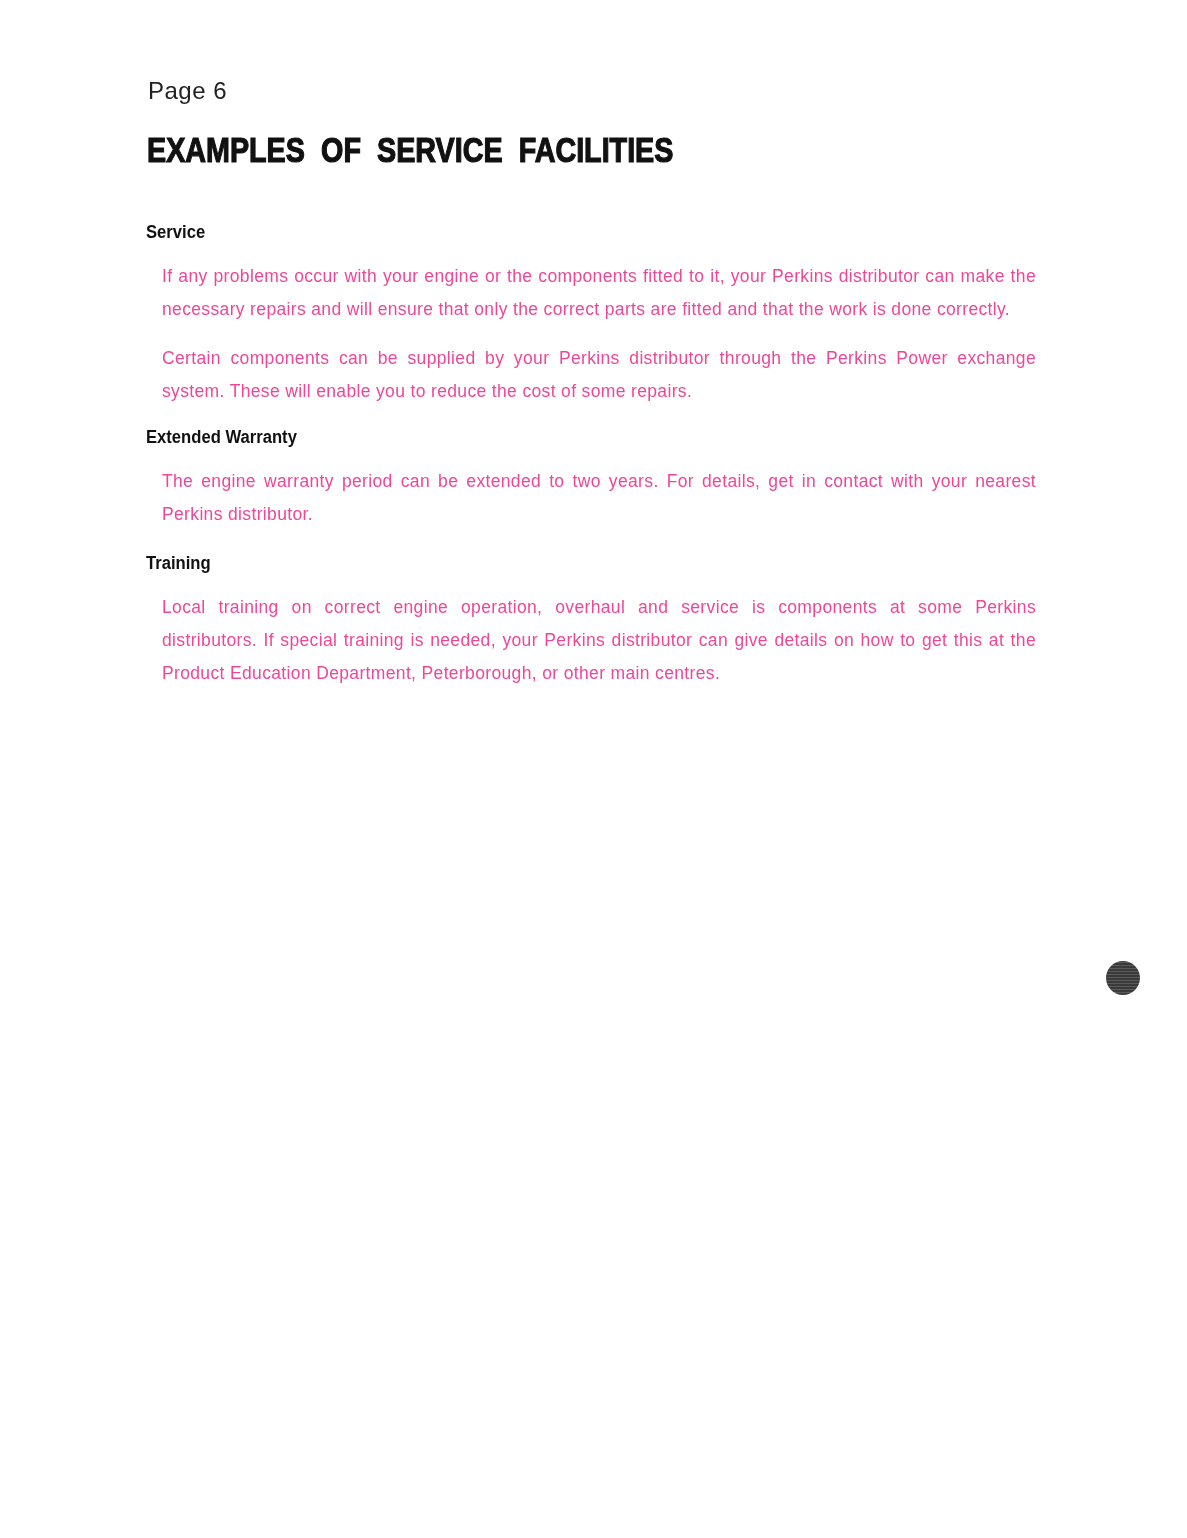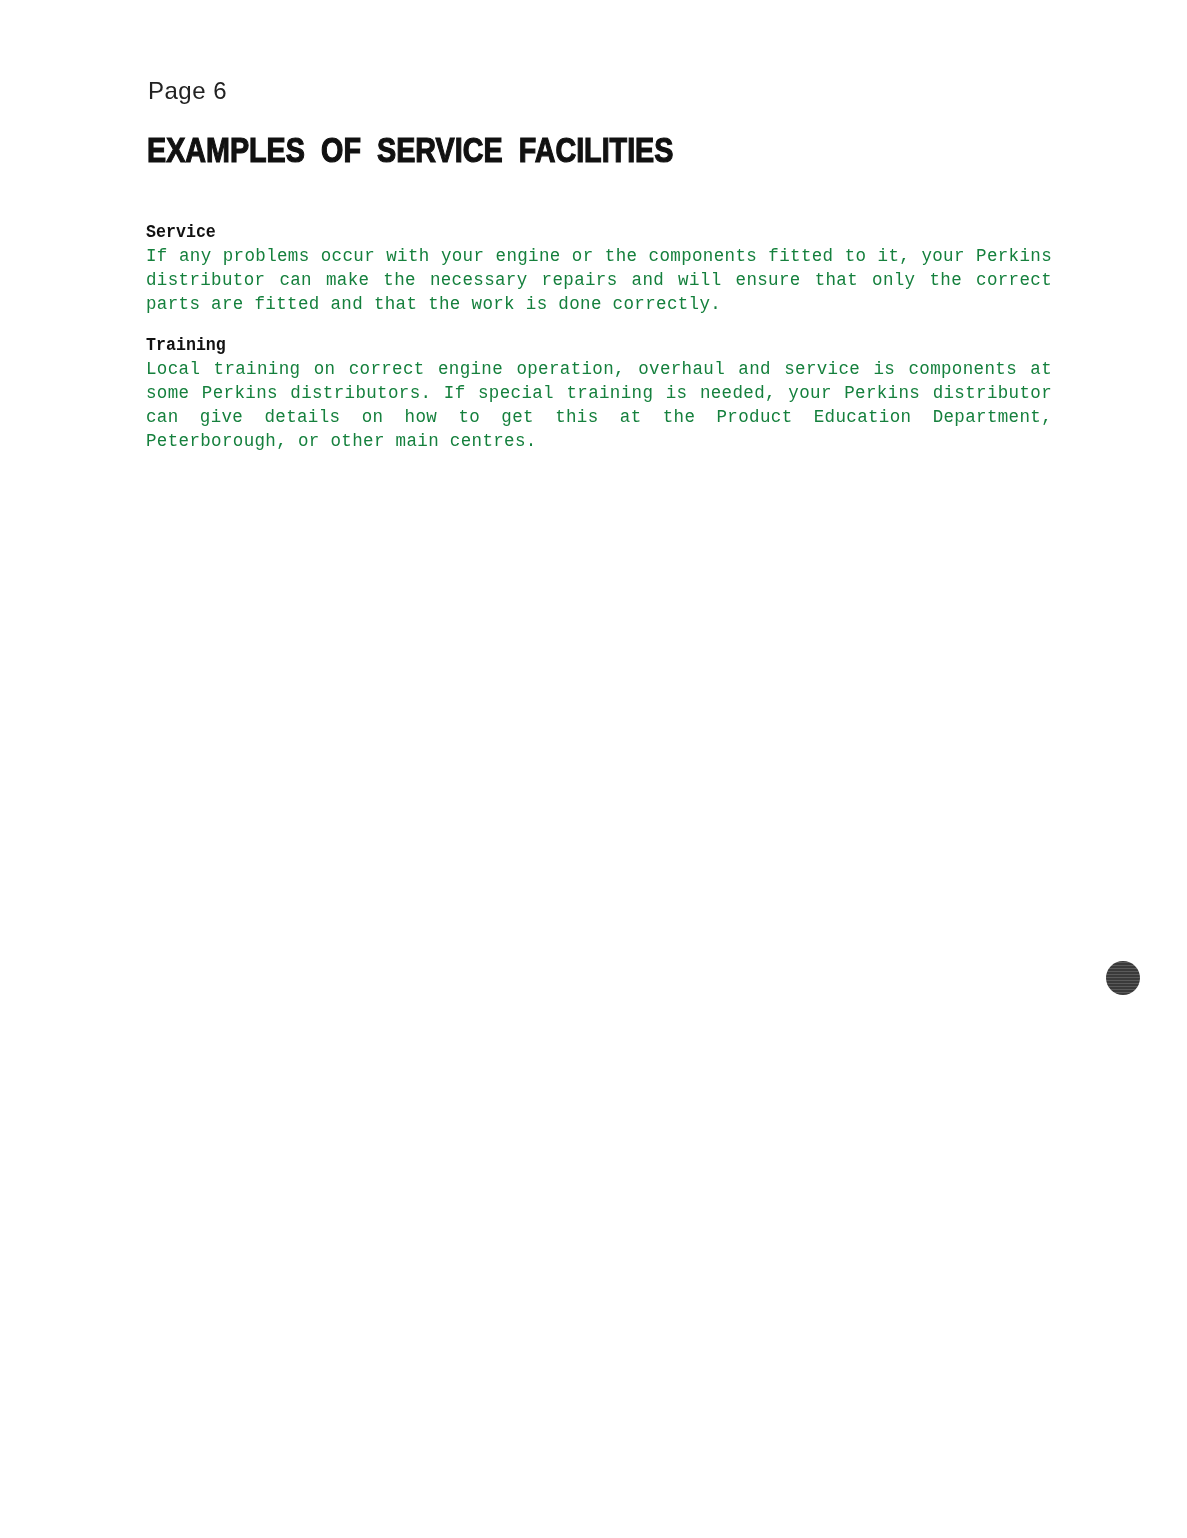--- a/index.html
+++ b/index.html
@@ -16,30 +16,30 @@
       font-family: "Liberation Sans", sans-serif;
       font-weight: 900; font-size: 35px; line-height: 44px;
       letter-spacing: 0px; word-spacing: 10px;
       color: #111;
       transform: scaleX(0.82); transform-origin: left top;
       -webkit-text-stroke: 1.2px #111;
     }
     .content {
       position: absolute; left: 146px; top: 220px; width: 906px;
     }
-    .section { margin-bottom: 18px; font-family: Liberation Mono, monospace; }
+    .section { margin-bottom: 18px; }
     .section h2 {
       margin: 0; font-size: 17.5px; font-weight: bold; line-height: 24px;
       color: #111;
       transform: scaleX(0.95); transform-origin: left top;
     }
     .section p {
-      margin: 0; font-size: 17.5px; line-height: 24px;
+      margin: 16px; font-size: 17.5px; line-height: 33px;
       text-align: justify; text-align-last: left;
-      letter-spacing: 0.35px; color: #15803d;
+      letter-spacing: 0.35px; color: #ec4899;
     }
     .s-service { margin-bottom: 17px; }
     .s-warranty { margin-bottom: 20px; }
     .s-literature { margin-bottom: 18px; }
     .hole {
       position: absolute; left: 1106px; top: 961px; width: 34px; height: 34px;
       border-radius: 50%; background: #4a4a4a;
       background-image: repeating-linear-gradient(0deg, #3a3a3a 0 2px, #5a5a5a 2px 3px);
     }
   </style>
@@ -47,20 +47,25 @@
 <body>
 
 <div class="page-num">Page 6</div>
 
 <div class="title">EXAMPLES OF SERVICE FACILITIES</div>
 
 <div class="content">
   <div class="section s-service">
     <h2>Service</h2>
     <p>If any problems occur with your engine or the components fitted to it, your Perkins distributor can make the necessary repairs and will ensure that only the correct parts are fitted and that the work is done correctly.</p>
+    <p>Certain components can be supplied by your Perkins distributor through the Perkins Power exchange system.  These will enable you to reduce the cost of some repairs.</p>
+  </div>
+  <div class="section s-warranty">
+    <h2>Extended Warranty</h2>
+    <p>The engine warranty period can be extended to two years.  For details, get in contact with your nearest Perkins distributor.</p>
   </div>
   <div class="section s-training">
     <h2>Training</h2>
     <p>Local training on correct engine operation, overhaul and service is components at some Perkins distributors.  If special training is needed, your Perkins distributor can give details on how to get this at the Product Education Department, Peterborough, or other main centres.</p>
   </div>
 </div>
 
 <div class="hole"></div>
 
 </body></html>

